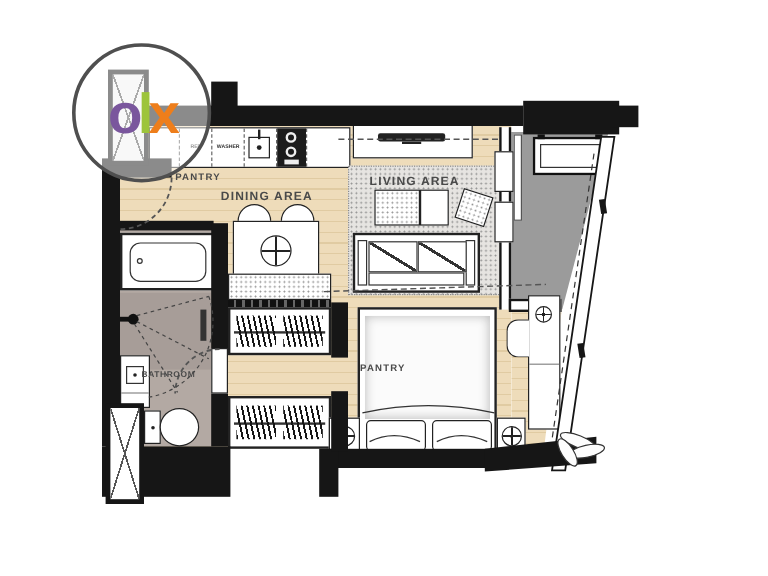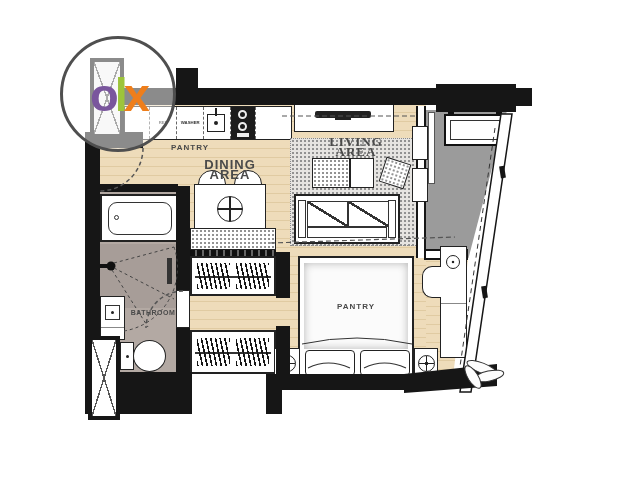--- a/index.html
+++ b/index.html
@@ -8,21 +8,21 @@
   .abs{position:absolute;box-sizing:border-box;}
   .wall{background:#161616;z-index:4;}
   .wh{background:#fff;border:1.5px solid #222;}
   .wood{background:repeating-linear-gradient(180deg,#eedcba 0 8px,#e0cba2 8px 9px);z-index:1;}
   .tile{background:#b3a9a3;z-index:2;}
   .dots{background-image:radial-gradient(#8f8f8f .7px,transparent .9px);background-size:4px 4px;}
   .hang{background:repeating-linear-gradient(78deg,#161616 0 1.6px,transparent 1.6px 4.6px);}
   .xbox{background-color:#f1f1f1;
         background-image:linear-gradient(to top right,transparent 48.5%,#555 48.5% 51.5%,transparent 51.5%),
                          linear-gradient(to bottom right,transparent 48.5%,#555 48.5% 51.5%,transparent 51.5%);}
-  .lbl{font-weight:700;color:#4a4a4a;letter-spacing:1px;text-align:center;z-index:7;font-size:8px;line-height:10px;}
+  .lbl{font-weight:700;color:#4a4a4a;letter-spacing:1px;text-align:left;z-index:7;font-size:8px;line-height:10px;}
   .tiny{font-weight:700;color:#333;font-size:6px;letter-spacing:0;transform:scale(.72);transform-origin:center;}
   .furn{z-index:3;}
   .lampicon{border:1.5px solid #222;border-radius:50%;background:
       radial-gradient(circle,#222 1.4px,transparent 1.6px),
       linear-gradient(to right,transparent 46%,#222 46% 54%,transparent 54%),
       linear-gradient(to bottom,transparent 46%,#222 46% 54%,transparent 54%);
       background-color:#fff;}
   .cushion{position:absolute;border:1px solid #333;background:
       linear-gradient(to top right,transparent 47%,#333 47% 53%,transparent 53%),#fff;}
   svg.overlay{position:absolute;left:0;top:0;z-index:6;pointer-events:none;}
@@ -79,22 +79,22 @@
     </div>
     <div style="width:24px;background:#1c1c1c;position:relative;">
       <div class="abs" style="left:7px;top:3px;width:9px;height:9px;border:2px solid #eee;border-radius:50%;"></div>
       <div class="abs" style="left:7px;top:15px;width:9px;height:9px;border:2px solid #eee;border-radius:50%;"></div>
       <div class="abs" style="left:6px;top:26px;width:12px;height:4px;background:#eee;"></div>
     </div>
     <div style="flex:1;border-left:1px dashed #666;"></div>
   </div>
 
   <div class="abs lbl" style="left:146px;top:143px;width:88px;">PANTRY</div>
-  <div class="abs lbl" style="left:184px;top:160px;width:92px;font-size:13px;">DINING AREA</div>
-  <div class="abs lbl" style="left:308px;top:137px;width:96px;font-size:13px;font-family:Liberation Serif, serif;">LIVING AREA</div>
+  <div class="abs lbl" style="left:184px;top:160px;width:92px;font-size:10px;">DINING AREA</div>
+  <div class="abs lbl" style="left:308px;top:147px;width:96px;font-size:10px;">LIVING AREA</div>
   <div class="abs lbl" style="left:300px;top:302px;width:112px;">PANTRY</div>
   <div class="abs lbl" style="left:118px;top:308px;width:70px;font-size:7px;letter-spacing:.5px;">BATHROOM</div>
 
   <div class="abs furn wh" style="left:198px;top:170px;width:28px;height:24px;border-radius:14px 14px 3px 3px;"></div>
   <div class="abs furn wh" style="left:234px;top:170px;width:28px;height:24px;border-radius:14px 14px 3px 3px;"></div>
   <div class="abs furn wh" style="left:194px;top:184px;width:72px;height:50px;"></div>
   <div class="abs furn lampicon" style="left:217px;top:196px;width:26px;height:26px;"></div>
 
   <div class="abs furn wh dots" style="left:190px;top:228px;width:86px;height:22px;"></div>
   <div class="abs furn" style="left:190px;top:250px;width:86px;height:8px;background:repeating-linear-gradient(90deg,#111 0 5px,#666 5px 7px);"></div>

